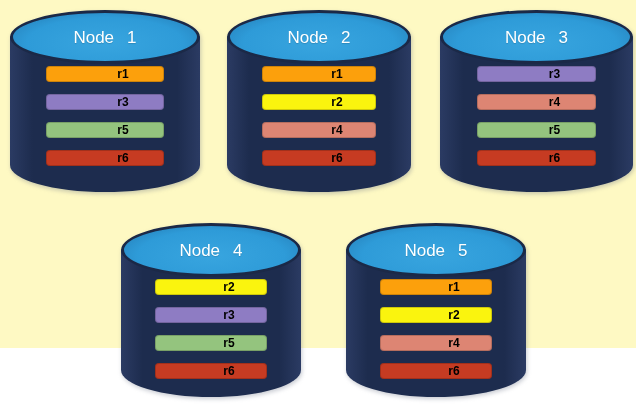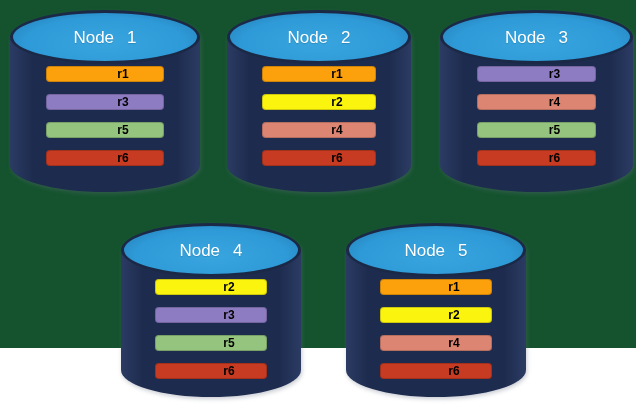--- a/index.html
+++ b/index.html
@@ -5,21 +5,21 @@
   html, body { margin: 0; padding: 0; }
   body {
     width: 636px; height: 408px;
     background: #ffffff;
     font-family: "Liberation Sans", sans-serif;
     overflow: hidden;
   }
   .canvas {
     position: relative;
     width: 636px; height: 348px;
-    background: #14532d;
+    background: #fef9c3;
   }
   .cylinder {
     position: absolute;
     filter: drop-shadow(1px 2px 2px rgba(100,110,130,0.35));
   }
   .node-pos-1 { left: 10px;  top: 8px;   width: 190px; height: 184px; }
   .node-pos-2 { left: 227px; top: 8px;   width: 184px; height: 184px; }
   .node-pos-3 { left: 440px; top: 8px;   width: 193px; height: 184px; }
   .node-pos-4 { left: 121px; top: 221px; width: 180px; height: 176px; }
   .node-pos-5 { left: 346px; top: 221px; width: 180px; height: 176px; }

